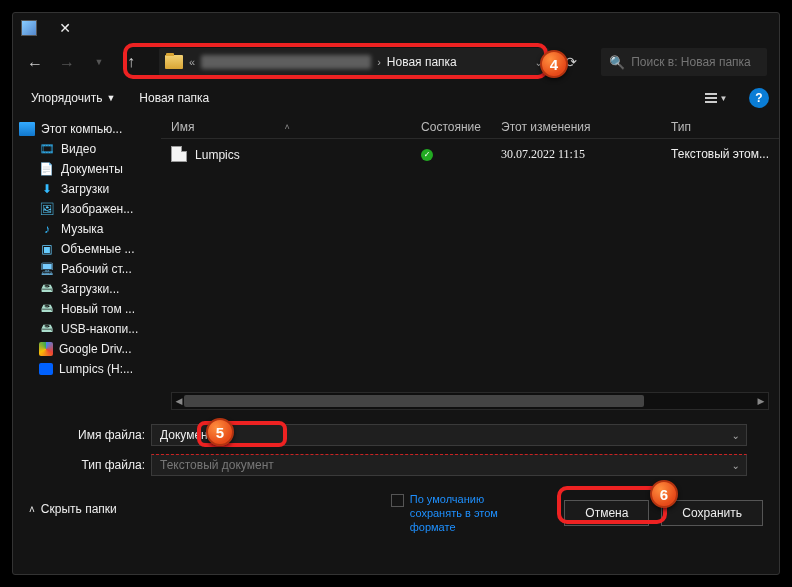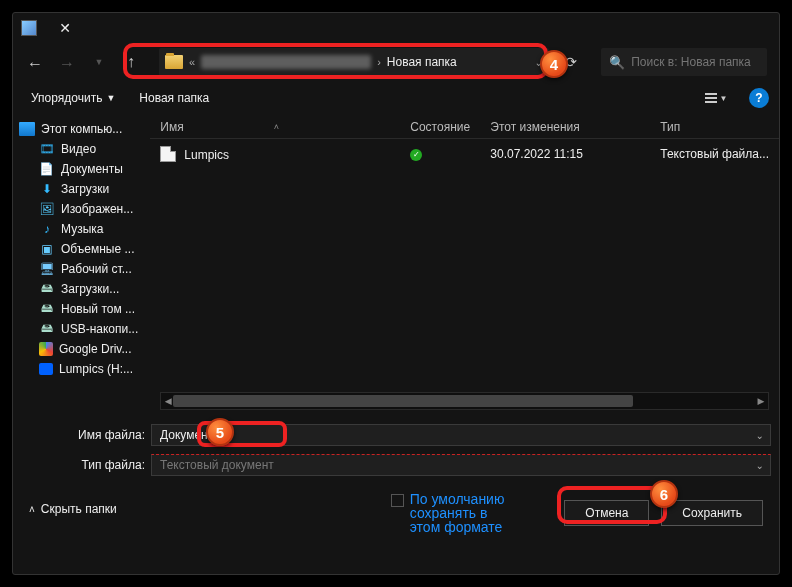--- a/index.html
+++ b/index.html
@@ -54,39 +54,39 @@
 .col-name .sort { font-size:9px; color:#888; margin-left:80px;}
 .col-state { flex:0 0 80px; }
 .col-date { flex:0 0 170px; }
 .col-type { flex:1; }
 .file-rows { flex:1; padding:2px 10px; }
 .file-row { display:flex; align-items:center; height:26px; color:#eee; font-size:12px; }
 .fr-name { flex:0 0 250px; display:flex; align-items:flex-end; gap:8px; }
 .fr-ico { width:16px; height:16px; background:#f5f5f5; border:1px solid #999; position:relative; }
 .fr-ico::after { content:''; position:absolute; right:-1px; top:-1px; width:5px; height:5px; background:#141414; border-left:1px solid #999; border-bottom:1px solid #999; }
 .fr-state { flex:0 0 80px; color:#4c4; font-size:11px; }
-.fr-date { flex:0 0 170px; }
+.fr-date { flex:0 0 170px;font-family:Liberation Serif, serif; }
 .fr-type { flex:1; white-space:nowrap; overflow:hidden; text-overflow:ellipsis; }
 .hscroll { height:18px; margin:0 10px; background:#0f0f0f; position:relative; border:1px solid #2a2a2a; }
 .hscroll .thumb { position:absolute; left:12px; top:2px; height:12px; width:460px; background:#444; border-radius:2px; }
 .hscroll .arr { position:absolute; top:0; width:14px; height:16px; display:flex; align-items:center; justify-content:center; color:#888; font-size:9px; }
 .hscroll .arr.l { left:0; } .hscroll .arr.r { right:0; }
-.form-area { padding:10px 8px 0 50px; }
+.form-area { padding:10px 32px 0 50px; }
 .form-row { display:flex; align-items:center; height:30px; gap:6px; position:relative; }
 .form-lbl { width:82px; text-align:right; color:#eee; font-size:12px; }
 .form-field { flex:1; height:22px; background:#1f1f1f; border:1px solid #3a3a3a; display:flex; align-items:center; padding:0 8px; color:#eee; font-size:12px; position:relative; }
 .form-field .chev { position:absolute; right:6px; color:#aaa; font-size:10px; }
 .filename-hl { position:absolute; left:134px; top:1px; width:90px; height:26px; border:4px solid #e22; border-radius:8px; z-index:5; pointer-events:none; }
 .type-field { color:#777; border-top:1px dashed #c22; }
 .bottom-row { display:flex; align-items:flex-start; padding:6px 16px 0 16px; gap:14px; position:relative; height:64px; }
 .hide-folders { display:flex; align-items:center; gap:6px; color:#eee; font-size:12px; margin-top:16px; }
 .hide-folders .car { font-size:10px; }
 .default-chk { display:flex; gap:6px; margin-left:260px; margin-top:6px; }
 .default-chk .box { width:13px; height:13px; border:1px solid #555; margin-top:2px; flex-shrink:0; }
-.default-chk .txt { color:#1e90ff; font-size:14px; line-height:14px; max-width:110px; }
+.default-chk .txt { color:#1e90ff; font-size:11px; line-height:14px; max-width:110px; }
 .btn-group { display:flex; gap:12px; margin-left:auto; margin-top:14px; }
 .btn { height:26px; padding:0 20px; background:#1a1a1a; border:1px solid #555; color:#eee; font-size:12px; display:flex; align-items:center; }
 .save-hl { position:absolute; right:112px; top:6px; width:110px; height:38px; border:4px solid #e22; border-radius:10px; z-index:5; pointer-events:none; }
 .callout { position:absolute; width:28px; height:28px; border-radius:50%; background:radial-gradient(circle at 35% 30%, #ff8f3e, #e64a19 70%); border:2px solid #b23310; display:flex; align-items:center; justify-content:center; color:#fff; font-weight:bold; font-size:15px; z-index:20; box-shadow:0 2px 4px rgba(0,0,0,0.6); }
 .c4 { left:540px; top:50px; }
 .c5 { left:206px; top:418px; }
 .c6 { left:650px; top:480px; }
 </style>
 </head>
 <body>
@@ -204,21 +204,21 @@
         <div class="col-type">Тип</div>
       </div>
       <div class="file-rows">
         <div class="file-row">
           <div class="fr-name">
               <span class="fr-ico"></span>
               <span>Lumpics</span>
             </div>
           <div class="fr-state"><span style="display:inline-flex;width:12px;height:12px;border-radius:50%;background:#2a2;align-items:center;justify-content:center;color:#fff;font-size:8px;">✓</span></div>
           <div class="fr-date">30.07.2022 11:15</div>
-          <div class="fr-type">Текстовый файла...</div>
+          <div class="fr-type">Текстовый этом...</div>
         </div>
       </div>
       <div class="hscroll">
         <div class="arr l">◀</div>
         <div class="thumb"></div>
         <div class="arr r">▶</div>
       </div>
     </div>
   </div>
 

